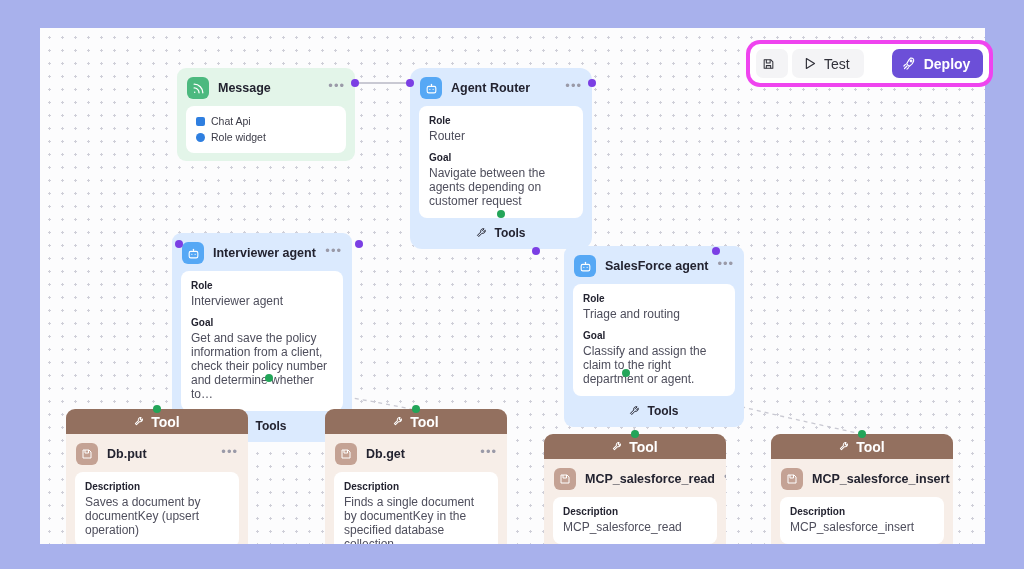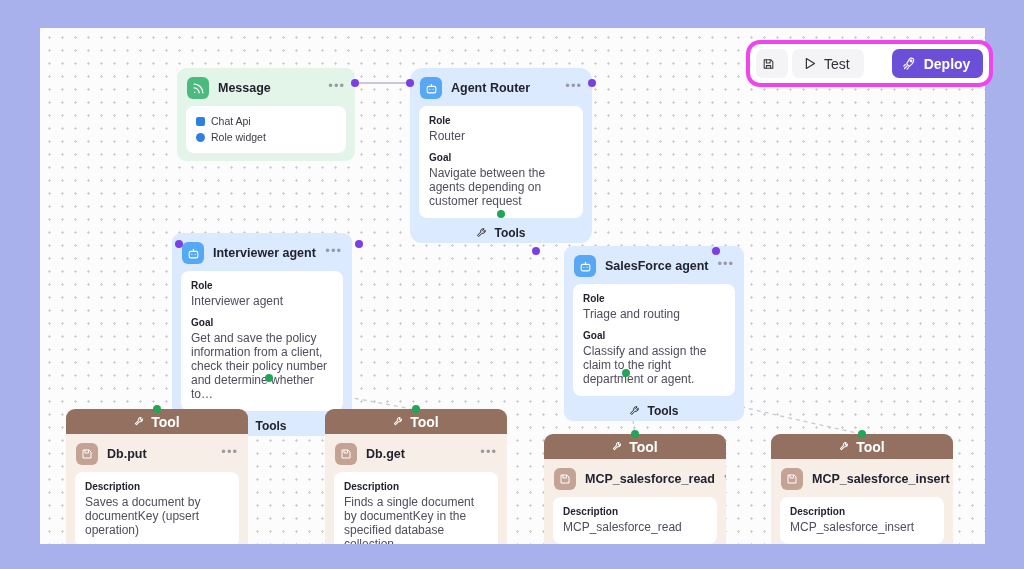--- a/index.html
+++ b/index.html
@@ -121,21 +121,21 @@
     line-height: 14px;
     margin: 0 0 9px 0;
   }
   .fld-value.last { margin-bottom: 0; }
 
   .tools-row {
     display: flex;
     align-items: center;
     justify-content: center;
     gap: 6px;
-    padding-bottom: 3px;
+    padding-bottom: 9px;
     font-size: 12px;
     font-weight: bold;
     color: #232330;
   }
 
   
   .node.message { background: #e3f5e9; }
   .message .node-icon { background: #4cb97f; }
   .chk-row {
     display: flex; align-items: center; gap: 6px;

